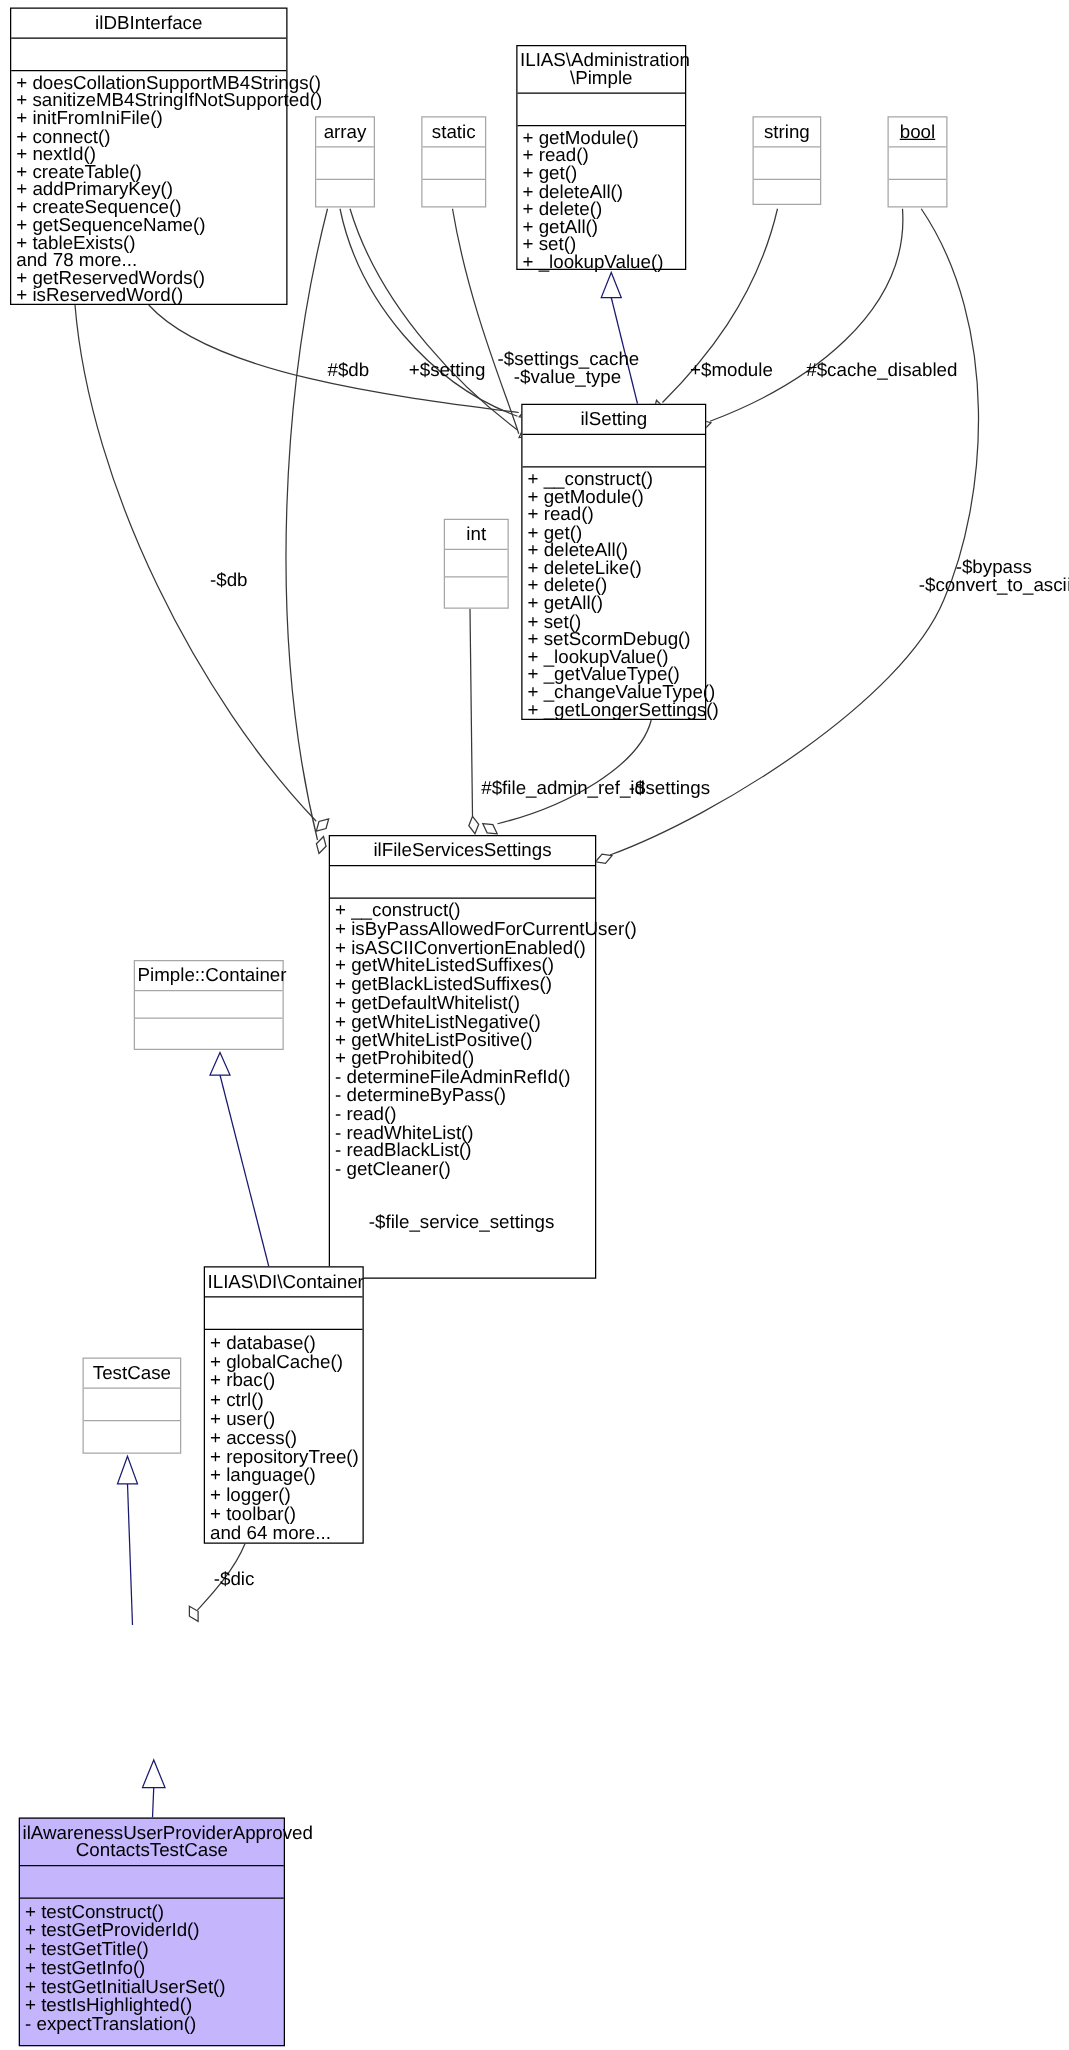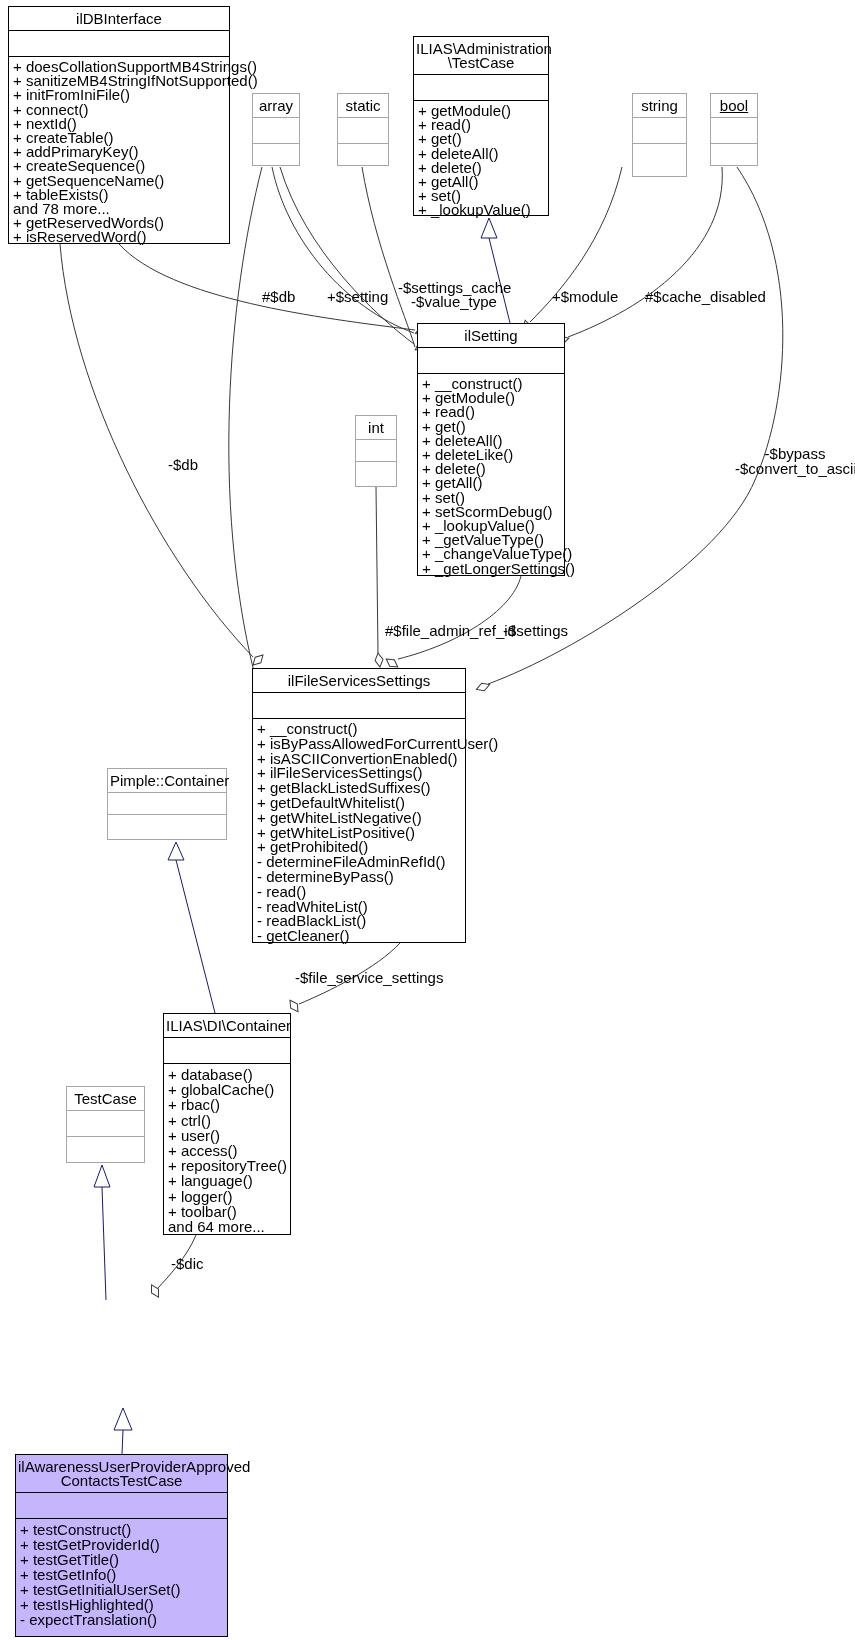--- a/index.html
+++ b/index.html
@@ -92,21 +92,21 @@
         <div class="member-line">+ tableExists()</div>
         <div class="member-line">and 78 more...</div>
         <div class="member-line">+ getReservedWords()</div>
         <div class="member-line">+ isReservedWord()</div>
       </div>
   </div>
 
   <div class="box mainbox" style="left:413px;top:36px;width:136px;height:180px;">
     <div class="box-title">
         <div class="title-line">ILIAS\Administration</div>
-        <div class="title-line">\TestCase</div>
+        <div class="title-line">\Pimple</div>
       </div>
     <div class="box-attrs sep"></div>
     <div class="box-methods sep">
         <div class="member-line">+ getModule()</div>
         <div class="member-line">+ read()</div>
         <div class="member-line">+ get()</div>
         <div class="member-line">+ deleteAll()</div>
         <div class="member-line">+ delete()</div>
         <div class="member-line">+ getAll()</div>
         <div class="member-line">+ set()</div>
@@ -123,21 +123,21 @@
   </div>
 
   <div class="box typebox" style="left:337px;top:93px;width:52px;height:73px;">
     <div class="box-title">
         <div class="title-line">static</div>
       </div>
     <div class="box-attrs sep"></div>
     <div class="sep" style="height:22px;"></div>
   </div>
 
-  <div class="box typebox" style="left:632px;top:93px;width:55px;height:84px;">
+  <div class="box typebox" style="left:602px;top:93px;width:55px;height:71px;">
     <div class="box-title">
         <div class="title-line">string</div>
       </div>
     <div class="box-attrs sep"></div>
     <div class="sep" style="height:22px;"></div>
   </div>
 
   <div class="box typebox" style="left:710px;top:93px;width:48px;height:73px;text-decoration:underline;">
     <div class="box-title">
         <div class="title-line">bool</div>
@@ -162,38 +162,38 @@
         <div class="member-line">+ getAll()</div>
         <div class="member-line">+ set()</div>
         <div class="member-line">+ setScormDebug()</div>
         <div class="member-line">+ _lookupValue()</div>
         <div class="member-line">+ _getValueType()</div>
         <div class="member-line">+ _changeValueType()</div>
         <div class="member-line">+ _getLongerSettings()</div>
       </div>
   </div>
 
-  <div class="box typebox" style="left:355px;top:415px;width:42px;height:72px;">
+  <div class="box typebox" style="left:355px;top:415px;width:52px;height:72px;">
     <div class="box-title">
         <div class="title-line">int</div>
       </div>
     <div class="box-attrs sep" style="height:21px;"></div>
     <div class="sep" style="height:22px;"></div>
   </div>
 
-  <div class="box mainbox" style="left:252px;top:668px;width:214px;height:275px;">
+  <div class="box mainbox" style="left:263px;top:668px;width:214px;height:355px;">
     <div class="box-title">
         <div class="title-line">ilFileServicesSettings</div>
       </div>
     <div class="box-attrs sep"></div>
     <div class="box-methods sep" style="line-height:14.8px;">
         <div class="member-line">+ __construct()</div>
         <div class="member-line">+ isByPassAllowedForCurrentUser()</div>
         <div class="member-line">+ isASCIIConvertionEnabled()</div>
-        <div class="member-line">+ ilFileServicesSettings()</div>
+        <div class="member-line">+ getWhiteListedSuffixes()</div>
         <div class="member-line">+ getBlackListedSuffixes()</div>
         <div class="member-line">+ getDefaultWhitelist()</div>
         <div class="member-line">+ getWhiteListNegative()</div>
         <div class="member-line">+ getWhiteListPositive()</div>
         <div class="member-line">+ getProhibited()</div>
         <div class="member-line">- determineFileAdminRefId()</div>
         <div class="member-line">- determineByPass()</div>
         <div class="member-line">- read()</div>
         <div class="member-line">- readWhiteList()</div>
         <div class="member-line">- readBlackList()</div>

